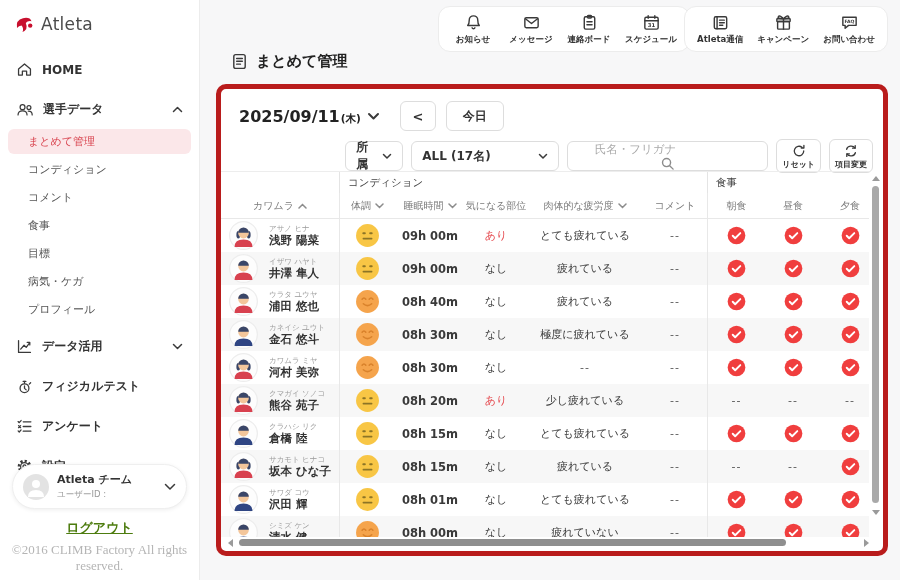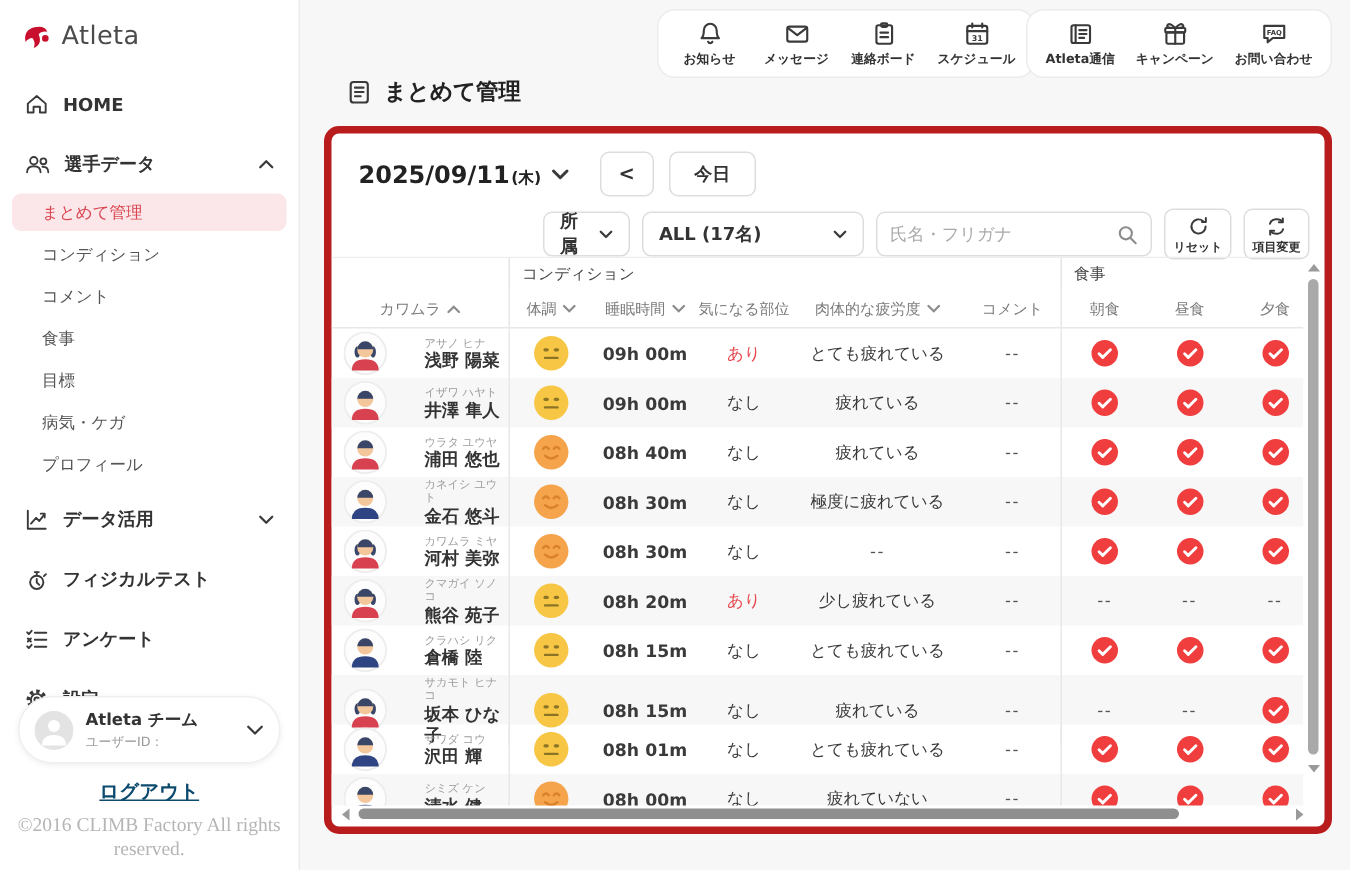--- a/index.html
+++ b/index.html
@@ -15,21 +15,21 @@
   .nav-item .chev { margin-left:auto; }
   .submenu { margin-top:4px; }
   .sub-item { display:flex; align-items:center; height:25px; margin:3px 8px; padding-left:20px; border-radius:6px; font-size:11px; color:#555; cursor:pointer; }
   .sub-item.active { background:#fbe7e9; color:#d94550; }
   .icn { flex:0 0 auto; display:inline-flex; }
   .sidebar-bottom { position:absolute; left:0; right:0; bottom:6px; text-align:center; }
   .user-card { display:flex; align-items:center; gap:8px; margin:0 12px; padding:7px 10px; background:#fff; border:1px solid #efefef; border-radius:26px; box-shadow:0 1px 4px rgba(0,0,0,.07); cursor:pointer; }
   .user-meta { text-align:left; flex:1; }
   .user-name { font-size:11px; font-weight:bold; color:#333; }
   .user-id { font-size:8.5px; color:#999; margin-top:2px; }
-  .logout { display:inline-block; margin:10px 0 5px; font-size:13px; font-weight:bold; color:#0c4a6e; text-decoration:underline; cursor:pointer; }
+  .logout { display:inline-block; margin:10px 0 5px; font-size:13px; font-weight:bold; color:#4d7c0f; text-decoration:underline; cursor:pointer; }
   .copyright { font-size:13px; color:#b5b5b5;font-family:Liberation Serif, serif; }
 
   
   .icon-group { position:absolute; top:6px; display:flex; gap:14px; padding:6px 12px 5px; background:#fff; border:1px solid #ececec; border-radius:12px; z-index:4; }
   .icon-group.g1 { right:210px; }
   .icon-group.g2 { right:12px; }
   .icon-item { display:flex; flex-direction:column; align-items:center; gap:2px; min-width:44px; cursor:pointer; }
   .icon-item span.lbl { font-size:8.5px; color:#333; font-weight:bold; white-space:nowrap; }
 
   
@@ -41,39 +41,39 @@
   .date-wd { font-size:10.5px; font-weight:bold; }
   .date-chev { margin-left:6px; cursor:pointer; display:inline-flex; align-self:center; }
   .btn { border:1px solid #ddd; background:#fff; border-radius:6px; font-family:inherit; font-weight:bold; color:#333; cursor:pointer; }
   .btn-prev { margin-left:20px; width:36px; height:30px; font-size:13px; }
   .btn-today { margin-left:10px; height:30px; padding:0 16px; font-size:12px; }
 
   .filter-row { position:absolute; right:10px; top:50px; display:flex; align-items:center; gap:8px; }
   .select { display:flex; align-items:center; justify-content:space-between; gap:12px; height:30px; padding:0 10px; border:1px solid #ddd; border-radius:6px; background:#fff; font-size:12px; font-weight:bold; color:#333; cursor:pointer; }
   .select.dept { width:58px; }
   .select.members { width:148px; }
-  .searchbox { display:flex; align-items:center; height:30px; width:184px; border:1px solid #ddd; border-radius:6px; background:#fff; padding:0 8px; }
+  .searchbox { display:flex; align-items:center; height:30px; width:201px; border:1px solid #ddd; border-radius:6px; background:#fff; padding:0 8px;flex-direction:column; }
   .searchbox input { border:none; outline:none; flex:1; font-size:11.5px; font-family:inherit; color:#333; min-width:0; }
   .searchbox input::placeholder { color:#a9a9a9; }
   .mini-btn { display:flex; flex-direction:column; align-items:center; justify-content:center; gap:1px; height:34px; min-width:38px; padding:2px 5px 1px; border:1px solid #ddd; border-radius:6px; background:#fff; font-size:8px; font-weight:bold; color:#333; cursor:pointer; font-family:inherit; }
 
   
   .table-area { position:absolute; left:0; right:14px; top:82px; bottom:14px; overflow:hidden; }
   .tgrid { display:grid; grid-template-columns:118px 56px 70px 62px 116px 64px 58px 56px 58px; }
   .thead-group { height:22px; border-top:1px solid #ededed; font-size:10.5px; color:#444; align-items:center; }
   .ghead { height:100%; display:flex; align-items:center; padding-left:8px; border-left:1px solid #e4e4e4; }
   .ghead.cond { grid-column:2/7; }
   .ghead.meal { grid-column:7/10; }
   .thead-cols { height:26px; font-size:10px; color:#7a7a7a; border-bottom:1px solid #e8e8e8; }
   .th { display:flex; align-items:center; justify-content:center; gap:4px; height:100%; }
   .th.gstart, .td.gstart { border-left:1px solid #e8e8e8; }
   .trow { height:33px; }
   .trow.alt { background:#f7f7f7; }
   .td { display:flex; align-items:center; justify-content:center; height:100%; font-size:11px; color:#3a3a3a; }
-  .td-member { justify-content:flex-start; padding-left:8px; gap:25px; }
+  .td-member { justify-content:flex-start; padding-left:8px; gap:11px; }
   .mtext { display:flex; flex-direction:column; line-height:1.25; text-align:left; }
   .kana { font-size:7.5px; color:#9b9b9b; }
   .mname { font-size:11.5px; font-weight:bold; color:#333; }
   .td.sleep { font-weight:bold; font-size:11.5px; }
   .td.alert { color:#e5484d; }
   .dash { color:#555; letter-spacing:1px; }
   .avatar { display:inline-flex; border-radius:50%; }
 
   
   .vscroll { position:absolute; right:2px; top:84px; bottom:16px; width:10px; }

